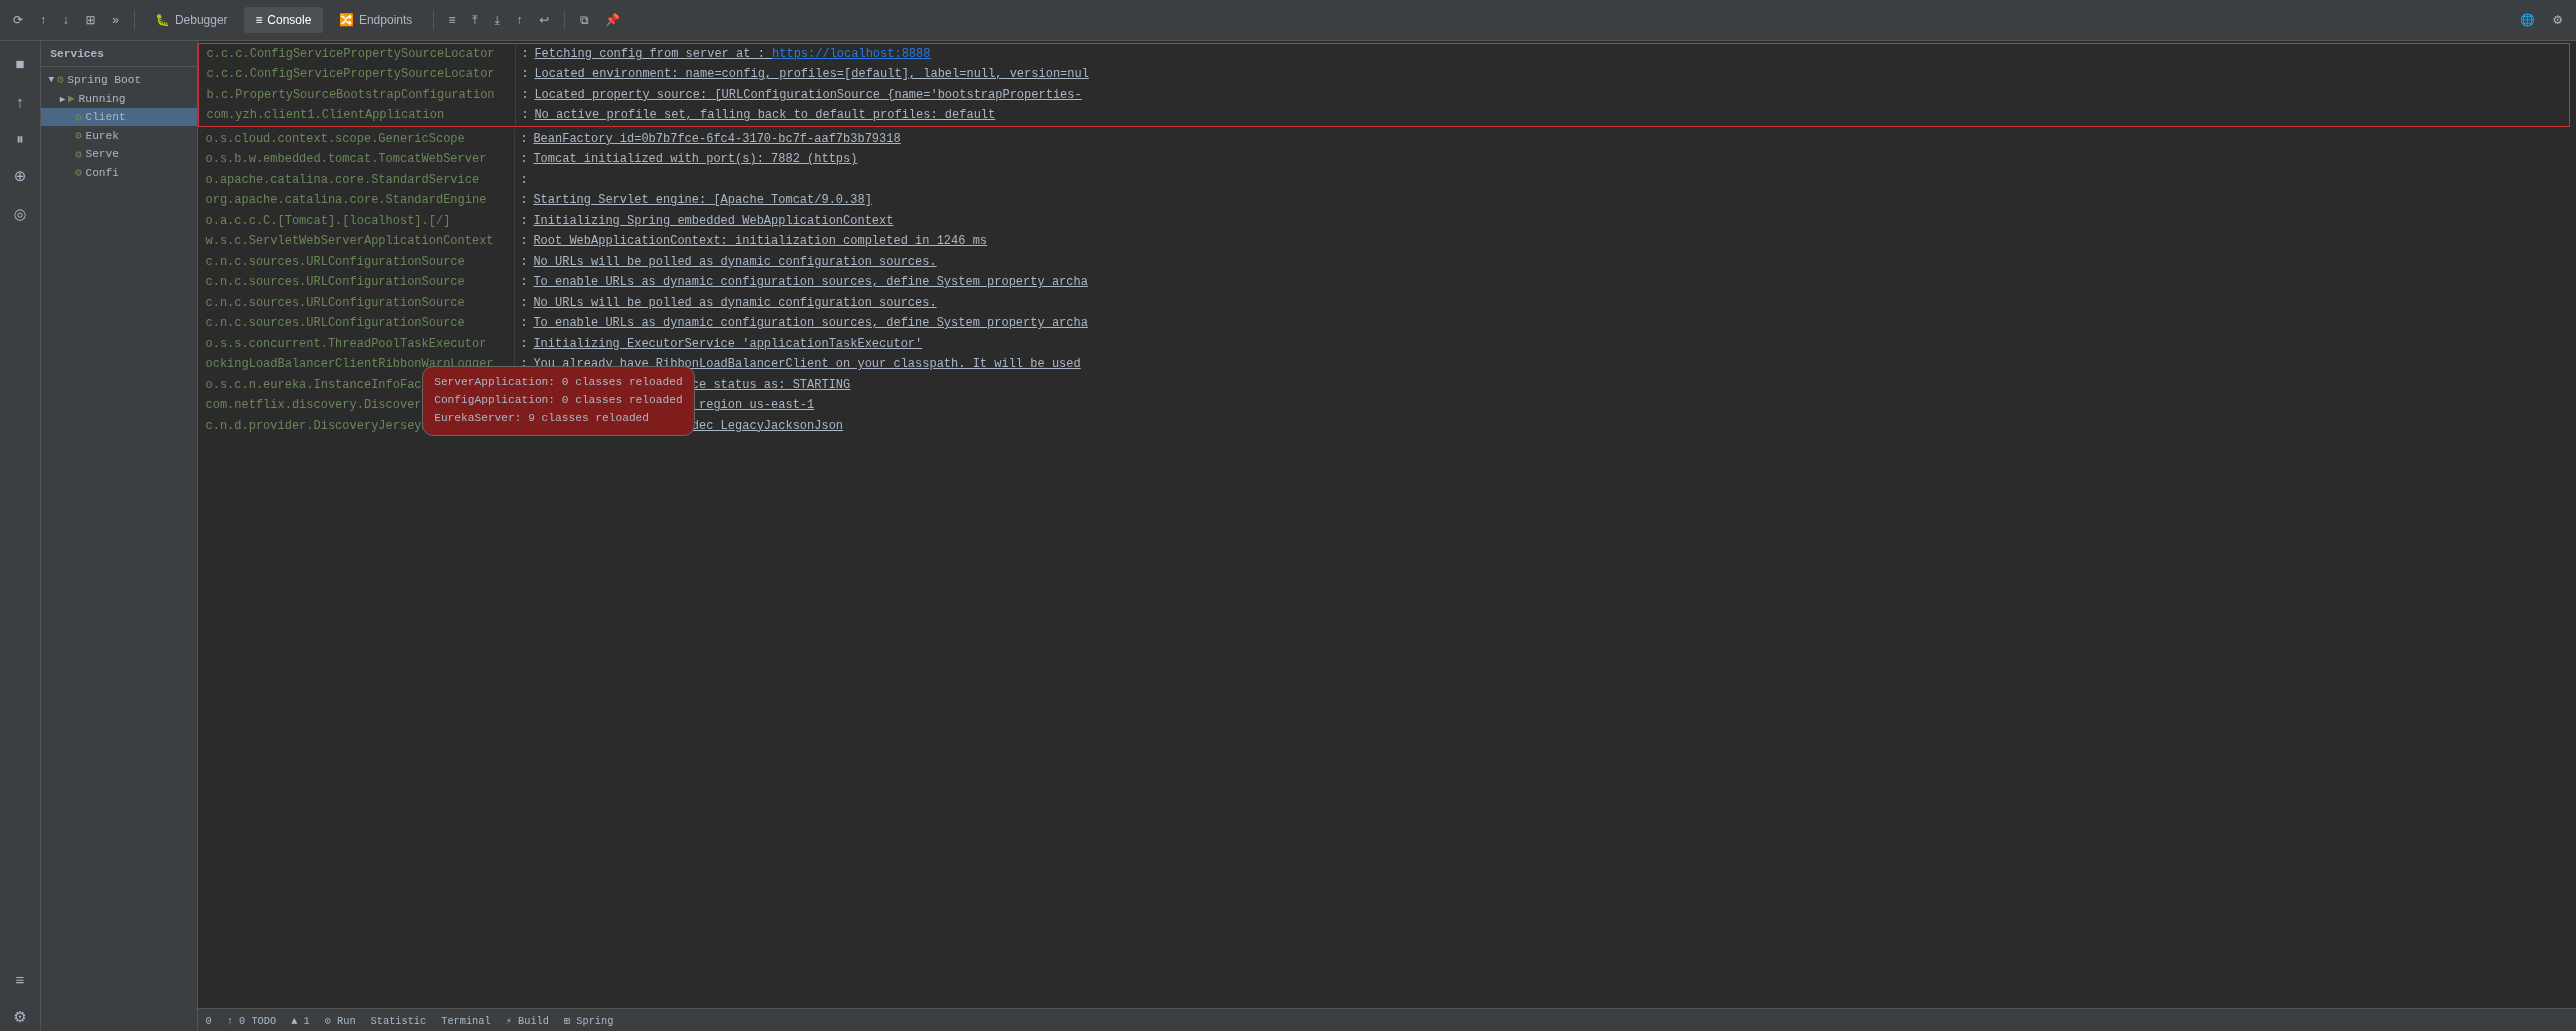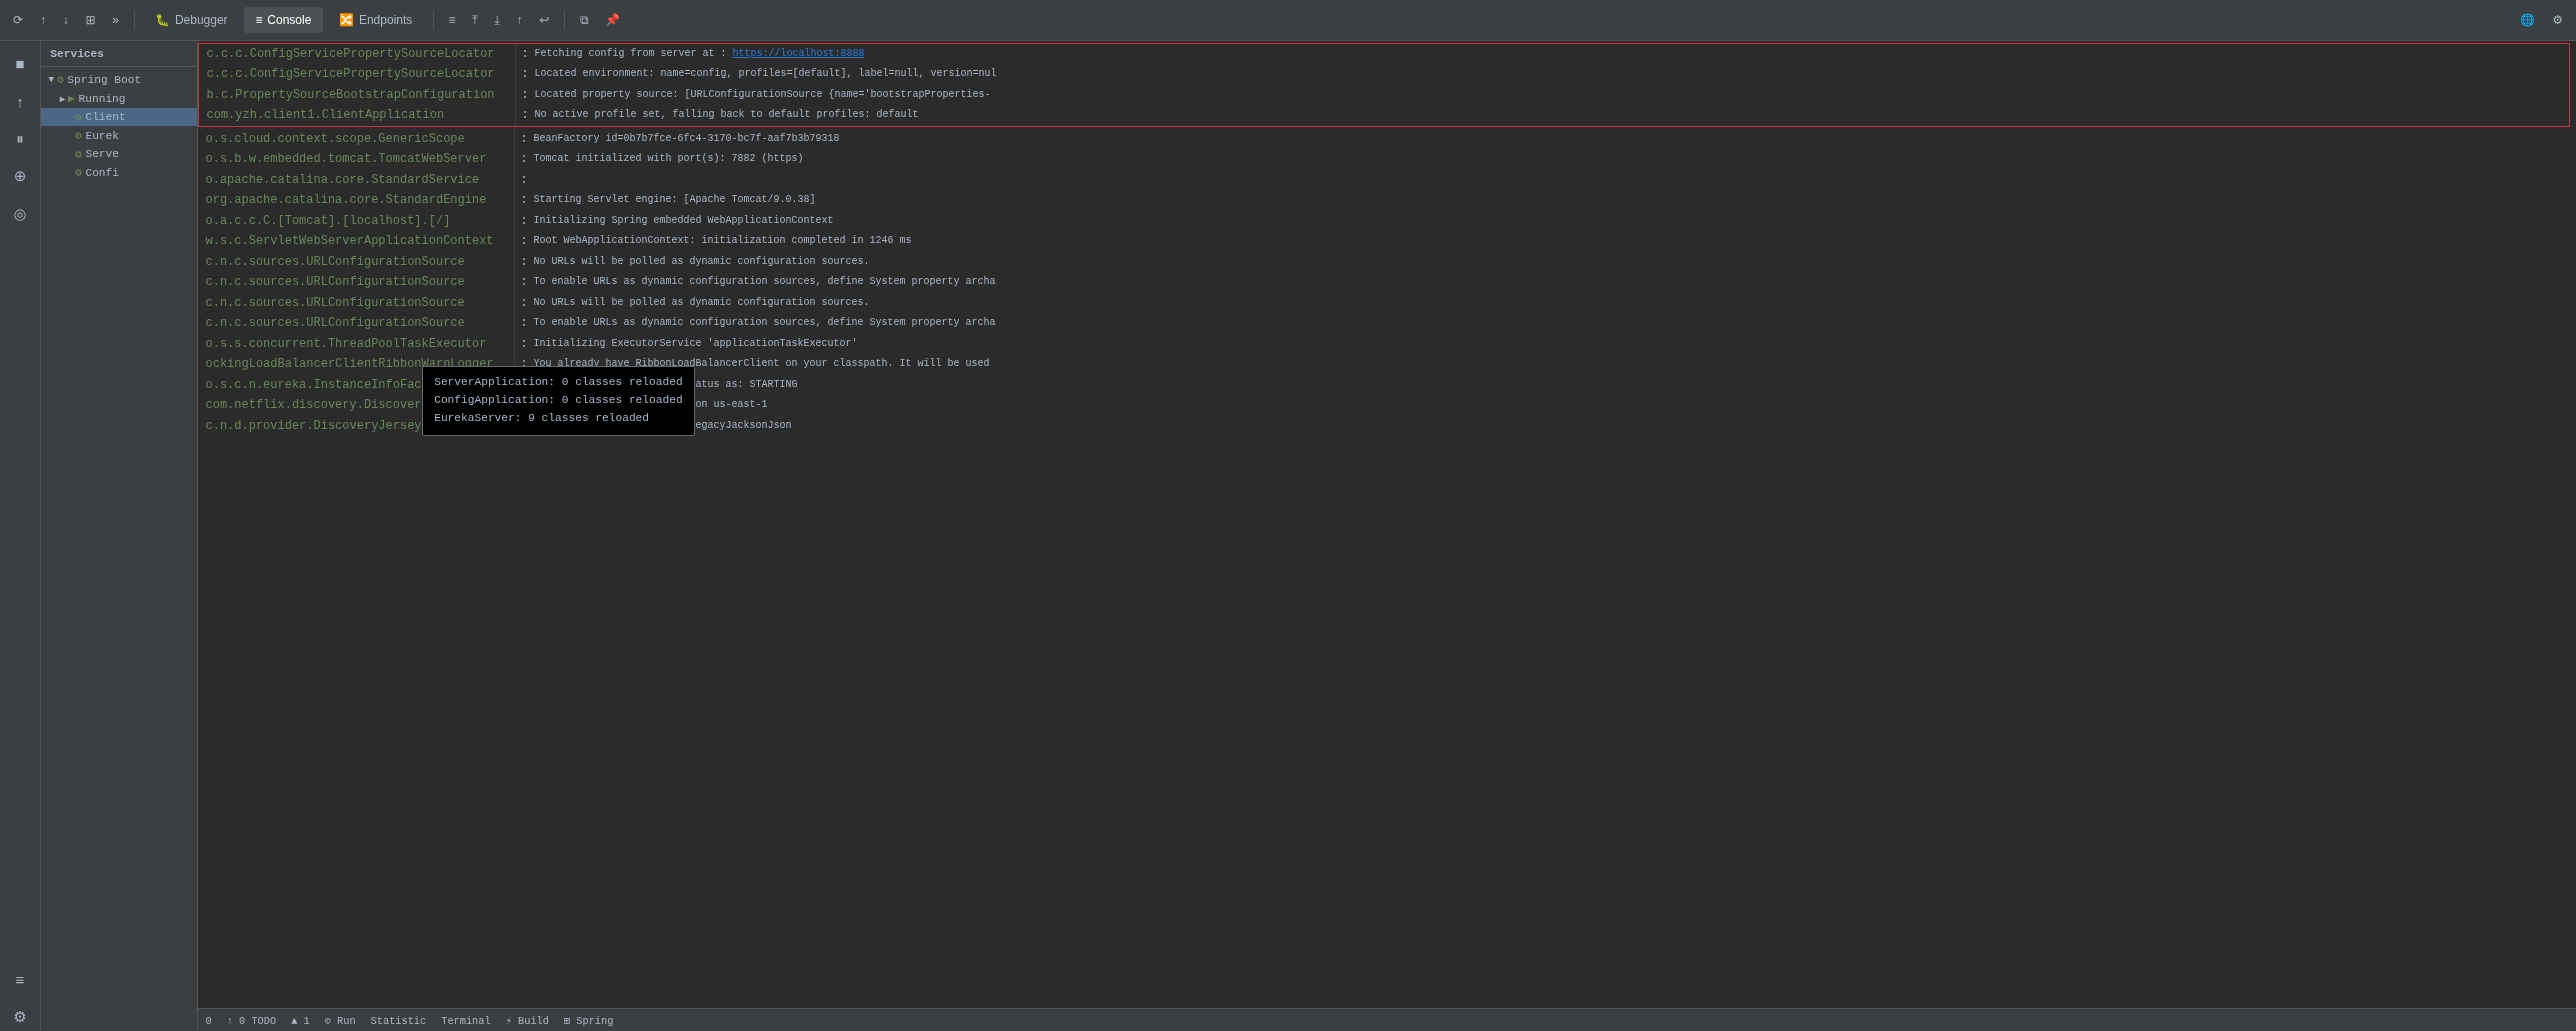--- a/index.html
+++ b/index.html
@@ -105,43 +105,44 @@
       white-space: nowrap;
     }
 
     .log-message {
       color: #a9b7c6;
       white-space: nowrap;
       overflow: hidden;
       text-overflow: ellipsis;
       flex: 1;
       padding-right: 7.5px;
-      font-size: 10px;
+      font-size: 12px;
+      text-decoration: underline;
     }
 
     .log-link {
       color: #287bde;
       text-decoration: underline;
       cursor: pointer;
     }
     .highlighted-line {
       display: flex;
       align-items: stretch;
       min-height: 20.5px;
       line-height: 20.5px;
     }
 
     
     .tooltip-box {
       position: absolute;
       bottom: 131px;
       left: 242px;
-      background: #000000;
+      background: #7f1d1d;
       border: 0.9px solid #666;
-      border-radius: 2px;
+      border-radius: 11px;
       padding: 7.5px 11.2px;
       font-size: 11.2px;
       color: #a9b7c6;
       z-index: 100;
       line-height: 1.6;
     }
 
     
     .status-bar {
       display: flex;

